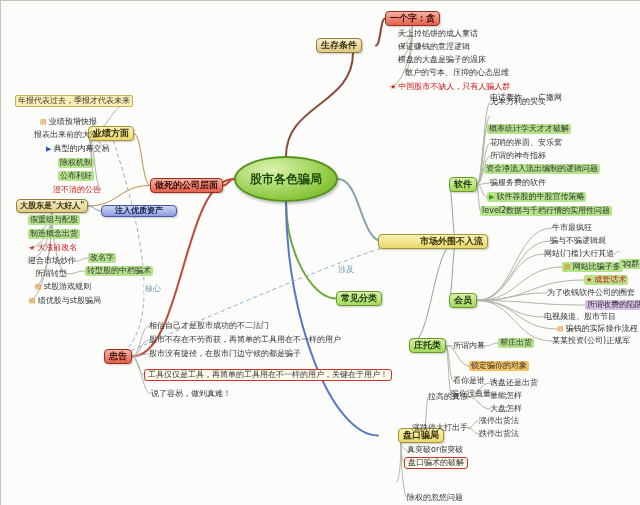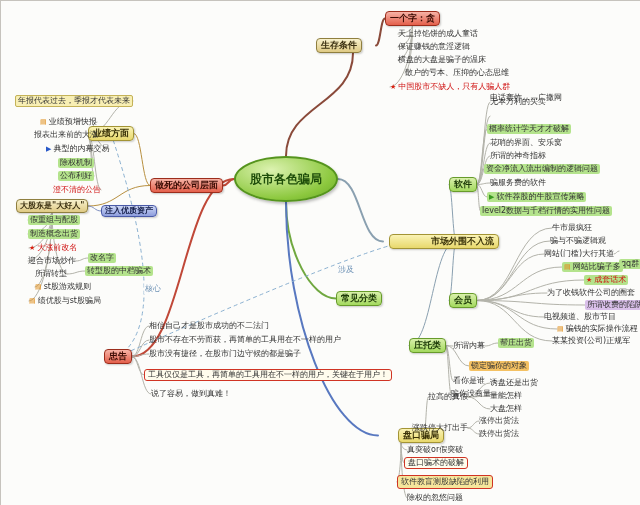--- a/index.html
+++ b/index.html
@@ -7,21 +7,21 @@
   #wires{position:absolute;left:0;top:0;z-index:1;}
   .node{position:absolute;white-space:nowrap;font-size:8px;line-height:1.25;color:#333;z-index:2;display:flex;align-items:center;gap:2px;cursor:default;}
   .s-center{font-size:12px;font-weight:bold;color:#1e4d0a;width:100px;height:42px;justify-content:center;
     background:radial-gradient(ellipse at 35% 28%,#dcf2b0,#8cc83e 68%,#67a826);border:2px solid #55941e;border-radius:50%;
     box-shadow:1px 2px 3px rgba(0,0,0,.25);}
   .s-tan{background:linear-gradient(#f8f1cd,#dfca84);border:1px solid #8f7f3f;border-radius:4px;padding:1px 4px;font-size:9px;font-weight:bold;color:#3a2f10;box-shadow:1px 1px 2px rgba(0,0,0,.2);}
   .s-tan-sm{background:linear-gradient(#f8f1cd,#dfca84);border:1px solid #8f7f3f;border-radius:4px;padding:1px 3px;font-size:8px;font-weight:bold;color:#3a2f10;box-shadow:1px 1px 2px rgba(0,0,0,.2);}
   .s-red{background:linear-gradient(#f6b3a6,#e45f4b);border:1px solid #9c2d1c;border-radius:4px;padding:1px 4px;font-size:9px;font-weight:bold;color:#3c0d05;box-shadow:1px 1px 2px rgba(0,0,0,.2);}
   .s-yellow{background:linear-gradient(#faf3b5,#e8d86c);border:1px solid #a39435;border-radius:4px;padding:1px 4px;font-size:9px;font-weight:bold;color:#3a3208;box-shadow:1px 1px 2px rgba(0,0,0,.2);}
   .s-green{background:linear-gradient(#d9f0ab,#a3d95e);border:1px solid #679b2b;border-radius:4px;padding:1px 4px;font-size:9px;font-weight:bold;color:#1d3a08;box-shadow:1px 1px 2px rgba(0,0,0,.2);}
-  .s-blue{background:linear-gradient(#ccd6f5,#8d9ddd);border:1px solid #4a5aa8;border-radius:4px;padding:0 3px;font-size:8px;font-weight:bold;color:#141e4a;box-shadow:1px 1px 2px rgba(0,0,0,.2);}
+  .s-blue{background:linear-gradient(#ccd6f5,#8d9ddd);border:1px solid #4a5aa8;border-radius:4px;padding:0 13px;font-size:8px;font-weight:bold;color:#141e4a;box-shadow:1px 1px 2px rgba(0,0,0,.2);}
   .s-lf{}
   .s-lf-red{color:#cf1010;}
   .s-lf-green{background:#b4e38c;border-radius:2px;padding:0 2px;}
   .s-lf-greenred{background:#b4e38c;color:#cf1010;border-radius:2px;padding:0 2px;}
   .s-lf-purple{background:#d9bfe9;border-radius:2px;padding:0 2px;}
   .s-lf-orange{background:#f4c163;border-radius:2px;padding:0 2px;}
   .s-lf-yellowbox{background:#f8efb4;border:1px solid #c4b258;border-radius:2px;padding:0 2px;}
   .s-lf-redborder{background:#fffced;border:1px solid #d03424;border-radius:3px;padding:0 3px;}
   .s-lf-yellow-redborder{background:#f6e69c;border:1px solid #d03424;border-radius:3px;padding:1px 3px;}
   .nic{font-size:7px;line-height:1;}
@@ -198,21 +198,21 @@
       <span>转型股的中档骗术</span>
     </div>
     <div class="node s-lf" style="left: 34px; top: 281px;">
       <span class="nic" style="color: rgb(224, 144, 32);">▤</span>
       <span>st股游戏规则</span>
     </div>
     <div class="node s-lf" style="left: 28px; top: 295px;">
       <span class="nic" style="color: rgb(224, 144, 32);">▤</span>
       <span>绩优股与st股骗局</span>
     </div>
-    <div class="node s-yellow" style="left: 388px; top: 233px; padding-left: 41px;">
+    <div class="node s-yellow" style="left: 377px; top: 233px; padding-left: 41px;">
       <span>市场外围不入流</span>
     </div>
     <div class="node s-green" style="left: 448px; top: 176px;">
       <span>软件</span>
     </div>
     <div class="node s-lf" style="left: 489px; top: 96px;">
       <span>无本万利的买卖</span>
     </div>
     <div class="node s-lf" style="left: 489px; top: 92px;">
       <span>电话轰炸……广撒网</span>
@@ -321,23 +321,20 @@
       <span>涨停出货法</span>
     </div>
     <div class="node s-lf" style="left: 478px; top: 428px;">
       <span>跌停出货法</span>
     </div>
     <div class="node s-lf" style="left: 406px; top: 444px;">
       <span>真突破or假突破</span>
     </div>
     <div class="node s-lf-redborder" style="left: 403px; top: 456px;">
       <span>盘口骗术的破解</span>
-    </div>
-    <div class="node s-lf-yellow-redborder" style="left: 396px; top: 474px;">
-      <span>软件教盲测股缺陷的利用</span>
     </div>
     <div class="node s-lf" style="left: 406px; top: 492px;">
       <span>除权的忽悠问题</span>
     </div>
     <div class="node s-red" style="left: 103px; top: 348px;">
       <span>忠告</span>
     </div>
     <div class="node s-lf" style="left: 148px; top: 320px;">
       <span>相信自己才是股市成功的不二法门</span>
     </div>

